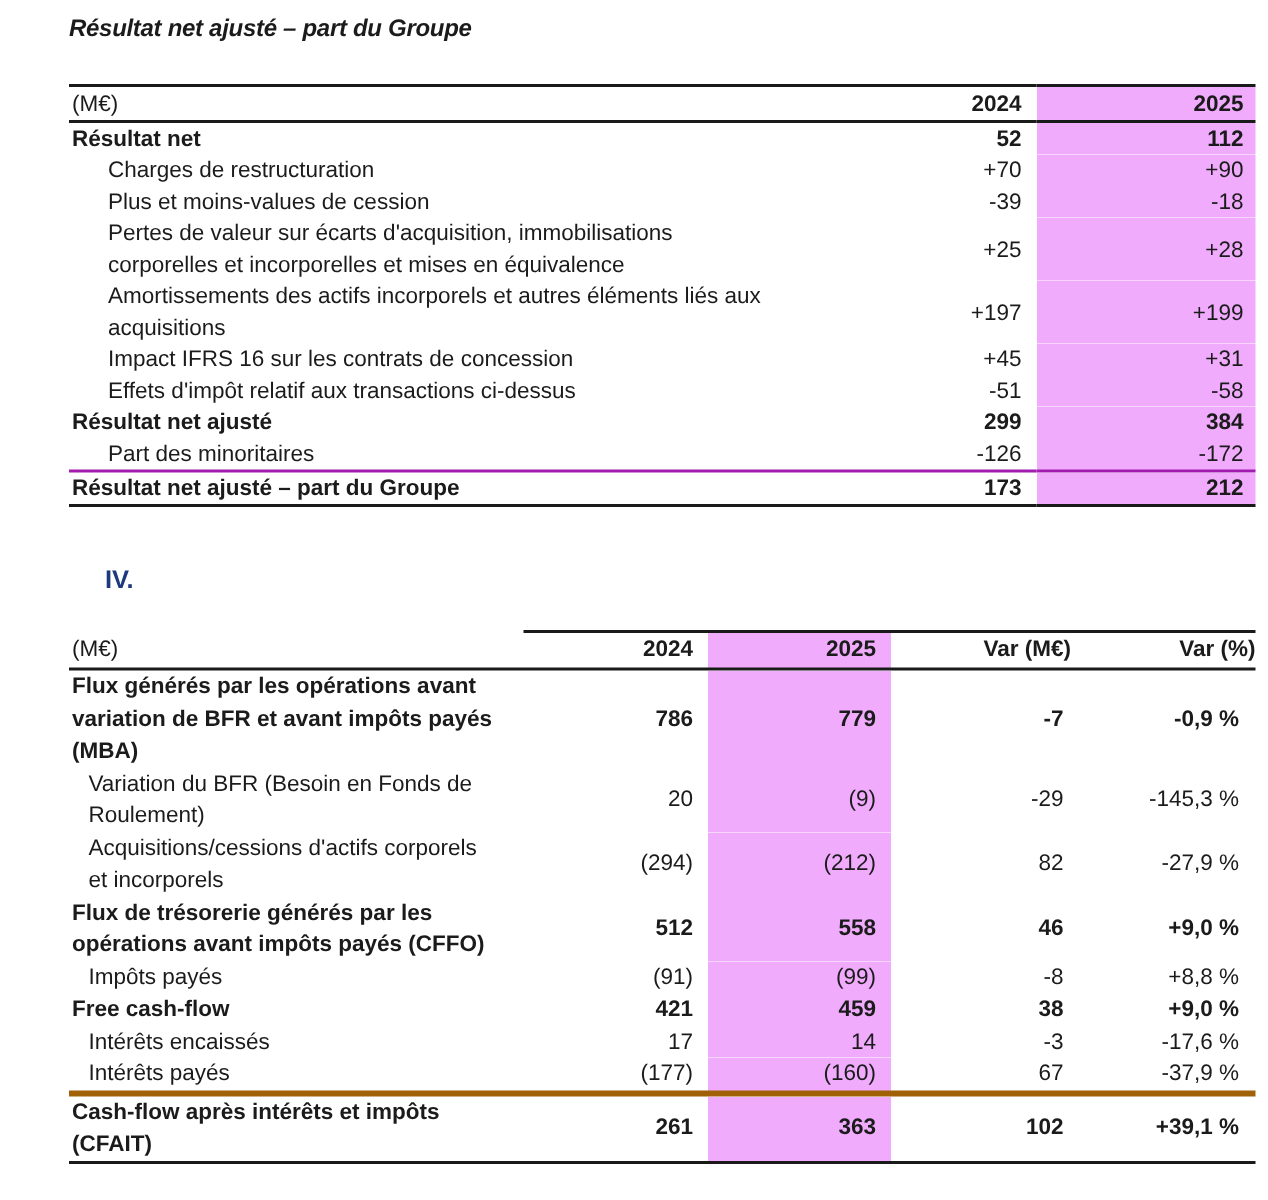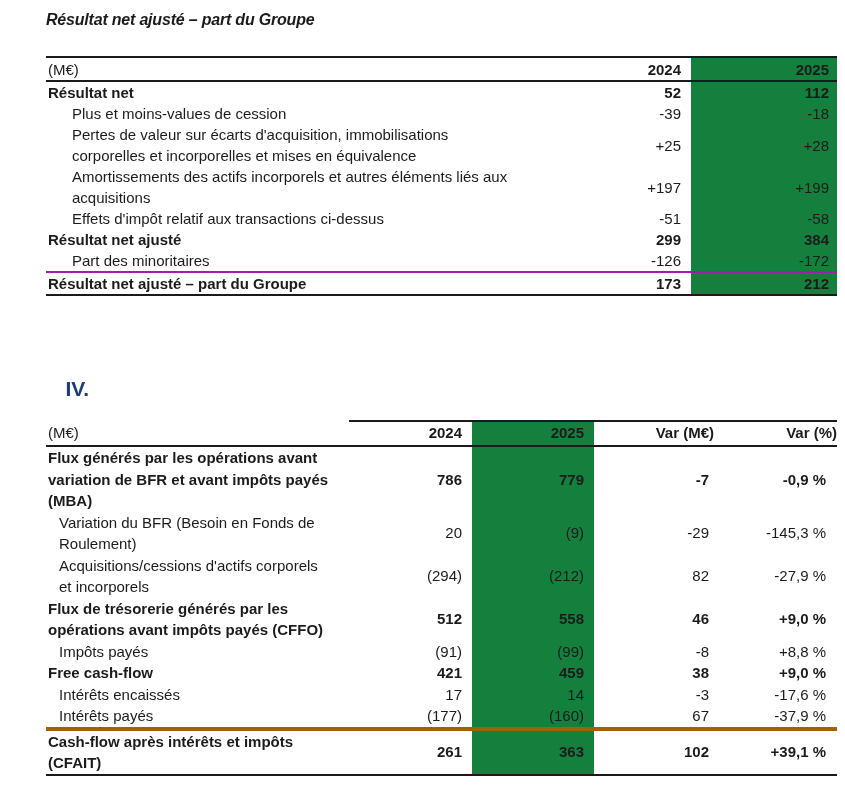--- a/index.html
+++ b/index.html
@@ -22,21 +22,21 @@
     font-weight: bold;
     font-style: italic;
     color: #1b1b1b;
     letter-spacing: -0.2px;
   }
   .section-heading {
     position: absolute;
     left: 22px;
     top: 377px;
     display: flex;
-    font-size: 21px;
+    font-size: 17px;
     font-weight: bold;
     color: #1f3a7c;
     letter-spacing: -0.1px;
     gap: 25px;
   }
   .section-heading .num { width: 43px; }
   table {
     border-collapse: collapse;
     table-layout: fixed;
     width: 791px;
@@ -50,21 +50,21 @@
     vertical-align: middle;
     padding: 0;
     color: #1b1b1b;
     overflow: hidden;
   }
   .lbl { text-align: left; padding-left: 2px; white-space: pre-line; }
   .num { text-align: right; }
   .t1 .ind .lbl { padding-left: 26px; }
   .t2 .ind .lbl { padding-left: 13px; }
   .bold td { font-weight: bold; }
-  .blue { background: #15803d; }
+  .blue { background: #f0abfc; }
 
   
   .t1 { border-top: 2px solid #1a1a1a; border-bottom: 2px solid #1a1a1a; }
   .t1 td { line-height: 21px; }
   .t1 thead th { height: 24px; border-bottom: 2px solid #1a1a1a; }
   .t1 .c2024 { padding-right: 10px; }
   .t1 .c2025 { padding-right: 8px; }
   .t1 tr.sep td { border-bottom: 2px solid #a21caf; }
   .t1 thead .lbl { font-weight: normal; }
   .t1 thead .num { font-weight: bold; }
@@ -112,35 +112,45 @@
           <th class="num c2025 blue">2025</th>
         </tr>
       </thead>
       <tbody>
         <tr class="bold">
           <td class="lbl">Résultat net</td>
           <td class="num c2024">52</td>
           <td class="num c2025 blue">112</td>
         </tr>
         <tr class="ind">
+          <td class="lbl">Charges de restructuration</td>
+          <td class="num c2024">+70</td>
+          <td class="num c2025 blue">+90</td>
+        </tr>
+        <tr class="ind">
           <td class="lbl">Plus et moins-values de cession</td>
           <td class="num c2024">-39</td>
           <td class="num c2025 blue">-18</td>
         </tr>
         <tr class="ind">
           <td class="lbl">Pertes de valeur sur écarts d'acquisition, immobilisations
 corporelles et incorporelles et mises en équivalence</td>
           <td class="num c2024">+25</td>
           <td class="num c2025 blue">+28</td>
         </tr>
         <tr class="ind">
           <td class="lbl">Amortissements des actifs incorporels et autres éléments liés aux
 acquisitions</td>
           <td class="num c2024">+197</td>
           <td class="num c2025 blue">+199</td>
+        </tr>
+        <tr class="ind">
+          <td class="lbl">Impact IFRS 16 sur les contrats de concession</td>
+          <td class="num c2024">+45</td>
+          <td class="num c2025 blue">+31</td>
         </tr>
         <tr class="ind">
           <td class="lbl">Effets d'impôt relatif aux transactions ci-dessus</td>
           <td class="num c2024">-51</td>
           <td class="num c2025 blue">-58</td>
         </tr>
         <tr class="bold">
           <td class="lbl">Résultat net ajusté</td>
           <td class="num c2024">299</td>
           <td class="num c2025 blue">384</td>

